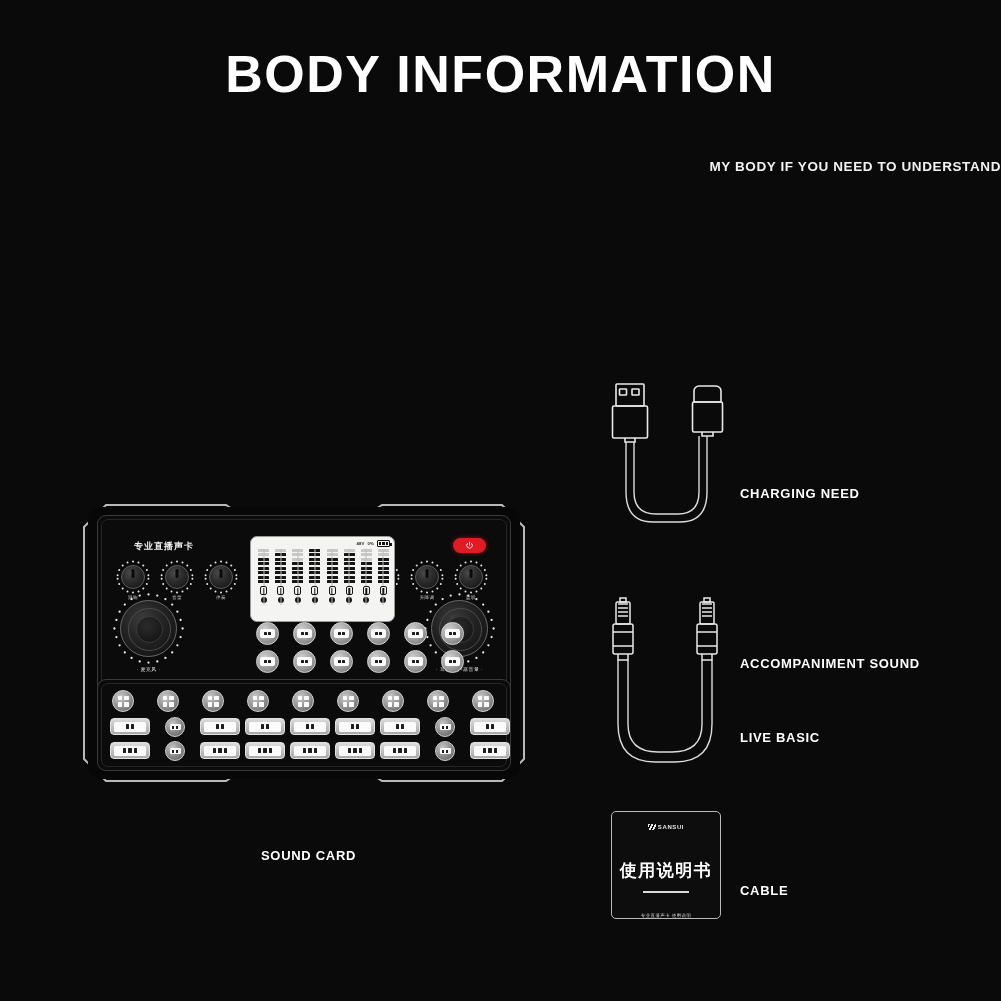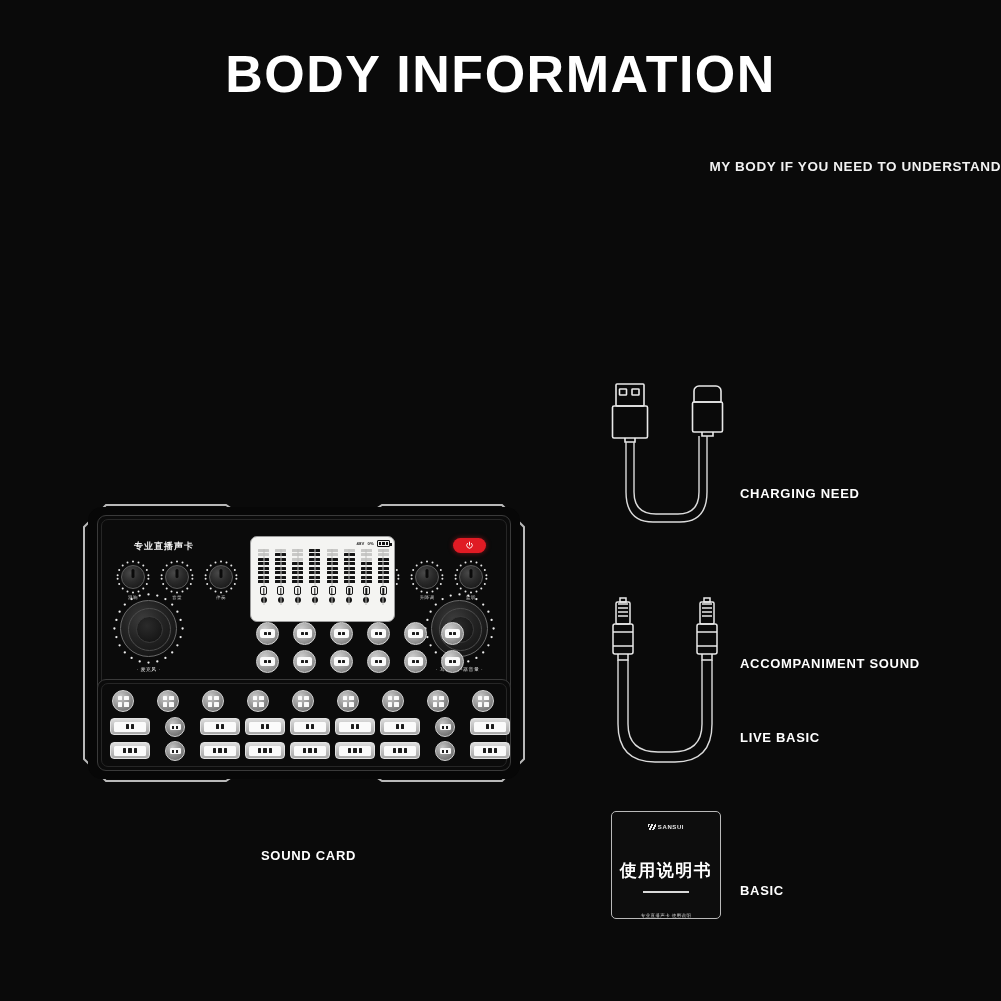--- a/index.html
+++ b/index.html
@@ -1205,13 +1205,13 @@
   <div class="manual-card">
     <div class="manual-logo">
       <span class="mark"></span>
       <span>SANSUI</span>
     </div>
     <div class="manual-title">使用说明书</div>
     <div class="manual-rule"></div>
     <div class="manual-foot">专业直播声卡 使用说明</div>
   </div>
 </div>
-<div class="acc-label lbl-manual">BASIC</div>
+<div class="acc-label lbl-manual">CABLE</div>
 
 </body></html>

